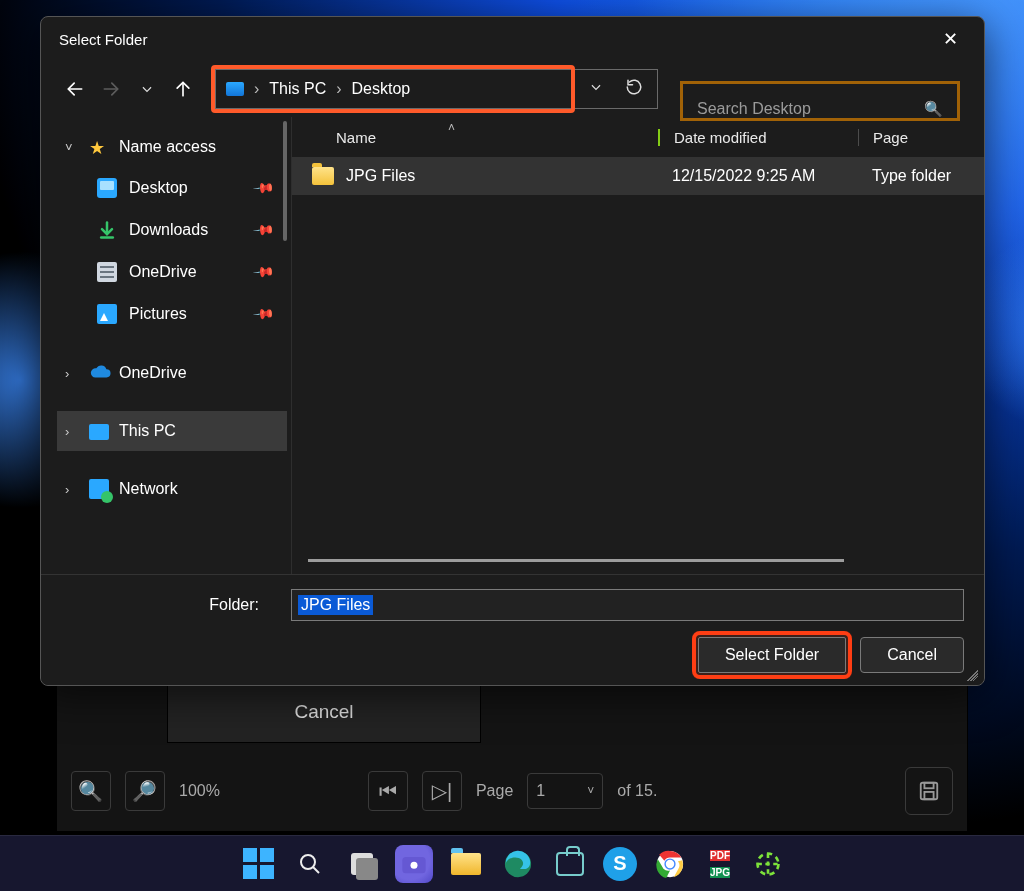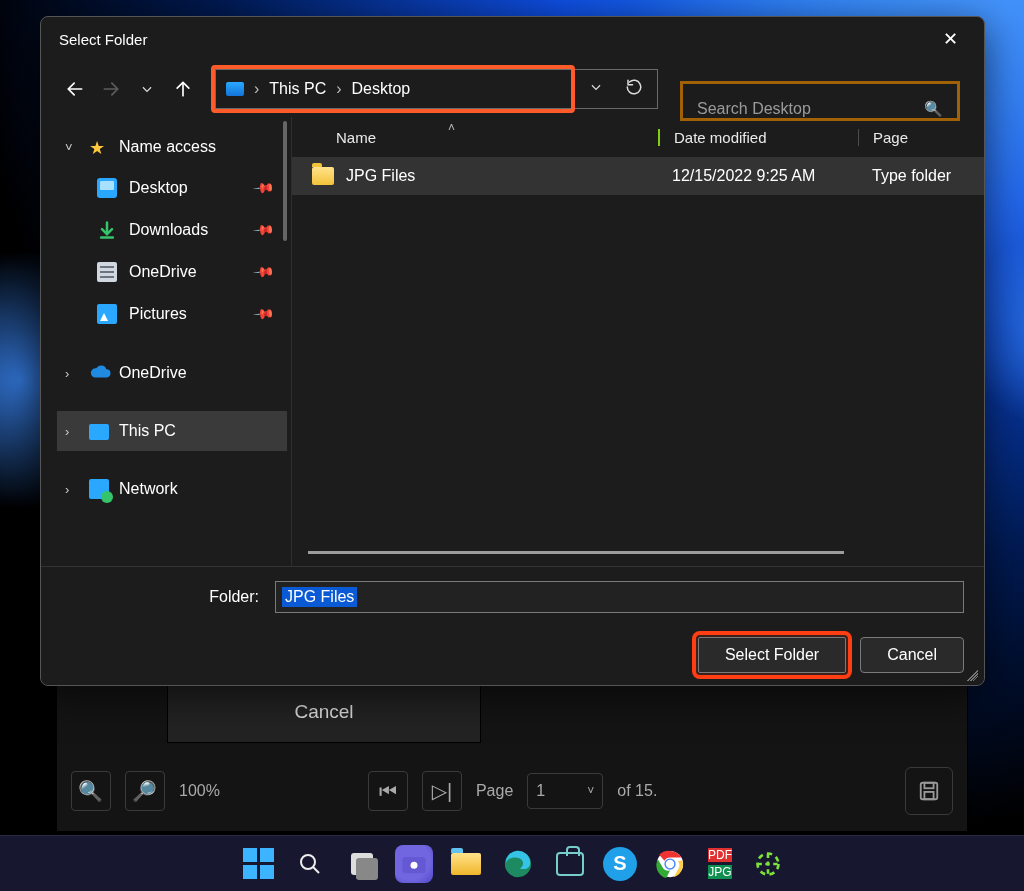--- a/index.html
+++ b/index.html
@@ -89,21 +89,21 @@
   .fh .sort { position:absolute; left:140px; top:-8px; font-size:12px; color:#bbb;}
   .row { display:flex; align-items:center; height:38px; padding-left:16px; font-size:16px; background:#333333;}
   .row .c1 { width:350px; display:flex; align-items:center; gap:12px; padding-left:4px;}
   .row .c2 { width:200px; padding-left:14px;}
   .row .c3 { flex:1; padding-left:14px;}
   .folder-ico { width:22px;height:18px;background:linear-gradient(#ffe38a,#f4c23b);border-radius:2px;position:relative;}
   .folder-ico::before{content:"";position:absolute;left:0;top:-4px;width:10px;height:4px;background:#f4c23b;border-radius:2px 2px 0 0;}
   .hscroll { position:absolute; left:16px; right:140px; bottom:12px; height:3px; background:#9c9c9c;}
 
   .bottom { border-top:1px solid #333; padding:14px 20px 12px 20px; background:#1c1c1c; position:relative; border-bottom-left-radius:8px;border-bottom-right-radius:8px;}
-  .folder-line { display:flex; align-items:center; gap:14px; margin-bottom:24px;}
+  .folder-line { display:flex; align-items:center; gap:30px; margin-bottom:16px;}
   .folder-line label { font-size:16px; width:200px; text-align:right; padding-right:2px;}
   .folder-input { flex:1; height:32px; border:1px solid #7a7a7a; background:#222; padding:0 6px; display:flex; align-items:center;}
   .folder-input .sel { background:#0a5ad6; color:#fff; padding:1px 3px;}
   .btn-row { display:flex; justify-content:flex-end; gap:14px; align-items:center;}
   .win-btn { height:36px; padding:0 26px; border:1px solid #7a7a7a; background:#2a2a2a; color:#fff; font-size:16px; display:flex; align-items:center; border-radius:4px;}
   .hl-red { outline:4px solid #ff3e14; outline-offset:2px; border-radius:2px; box-shadow:0 0 0 6px rgba(255,62,20,.15);}
   .grip { position:absolute; right:6px; bottom:4px; width:14px; height:14px; background:
     linear-gradient(135deg, transparent 60%, #777 60%, #777 65%, transparent 65%,
                      transparent 70%, #777 70%, #777 75%, transparent 75%,
                      transparent 80%, #777 80%, #777 85%, transparent 85%);}
@@ -136,21 +136,21 @@
   .tb.taskview .b{position:absolute;width:22px;height:22px;background:#888;border-radius:3px;left:13px;top:13px;}
   .tb.teams{background:radial-gradient(circle at 40% 40%,#7166e0 60%,#5148c8 100%);border-radius:8px;color:#fff;font-size:15px;}
   .tb.teams svg{width:28px;height:28px;}
   .tb.explorer .exfolder{width:30px;height:22px;background:linear-gradient(#ffe38a,#f0b62c);border-radius:2px;position:relative;}
   .tb.explorer .exfolder::before{content:"";position:absolute;left:0;top:-5px;width:12px;height:5px;background:#61c2f0;border-radius:2px 2px 0 0;}
   .tb.edge svg{width:30px;height:30px;}
   .tb.store{width:30px;height:28px;border:2px solid #7cc;border-radius:4px;position:relative;}
   .tb.store::before{content:"";position:absolute;left:8px;top:-8px;width:10px;height:8px;border:2px solid #7cc;border-bottom:none;border-radius:4px 4px 0 0;}
   .tb.skype{width:34px;height:34px;border-radius:50%;background:#1fa0e8;color:#fff;font-weight:bold;font-size:20px;}
   .tb.chrome svg{width:30px;height:30px;}
-  .tb.pdfjpg{width:34px;height:34px;display:grid;grid-template-rows:1fr 1fr;font-size:12px;font-weight:normal;text-align:center;}
+  .tb.pdfjpg{width:34px;height:34px;display:grid;grid-template-rows:1fr 1fr;font-size:10px;font-weight:bold;text-align:center;}
   .tb.pdfjpg .t{background:#e03030;color:#fff;display:flex;align-items:center;justify-content:center;}
   .tb.pdfjpg .b{background:#109050;color:#fff;display:flex;align-items:center;justify-content:center;}
   .tb.green{width:34px;height:34px;}
   .tb.green svg{width:28px;height:28px;}
 </style>
 </head>
 <body>
 
 <div class="desktop-bg">
   <div class="bloom a"></div>

